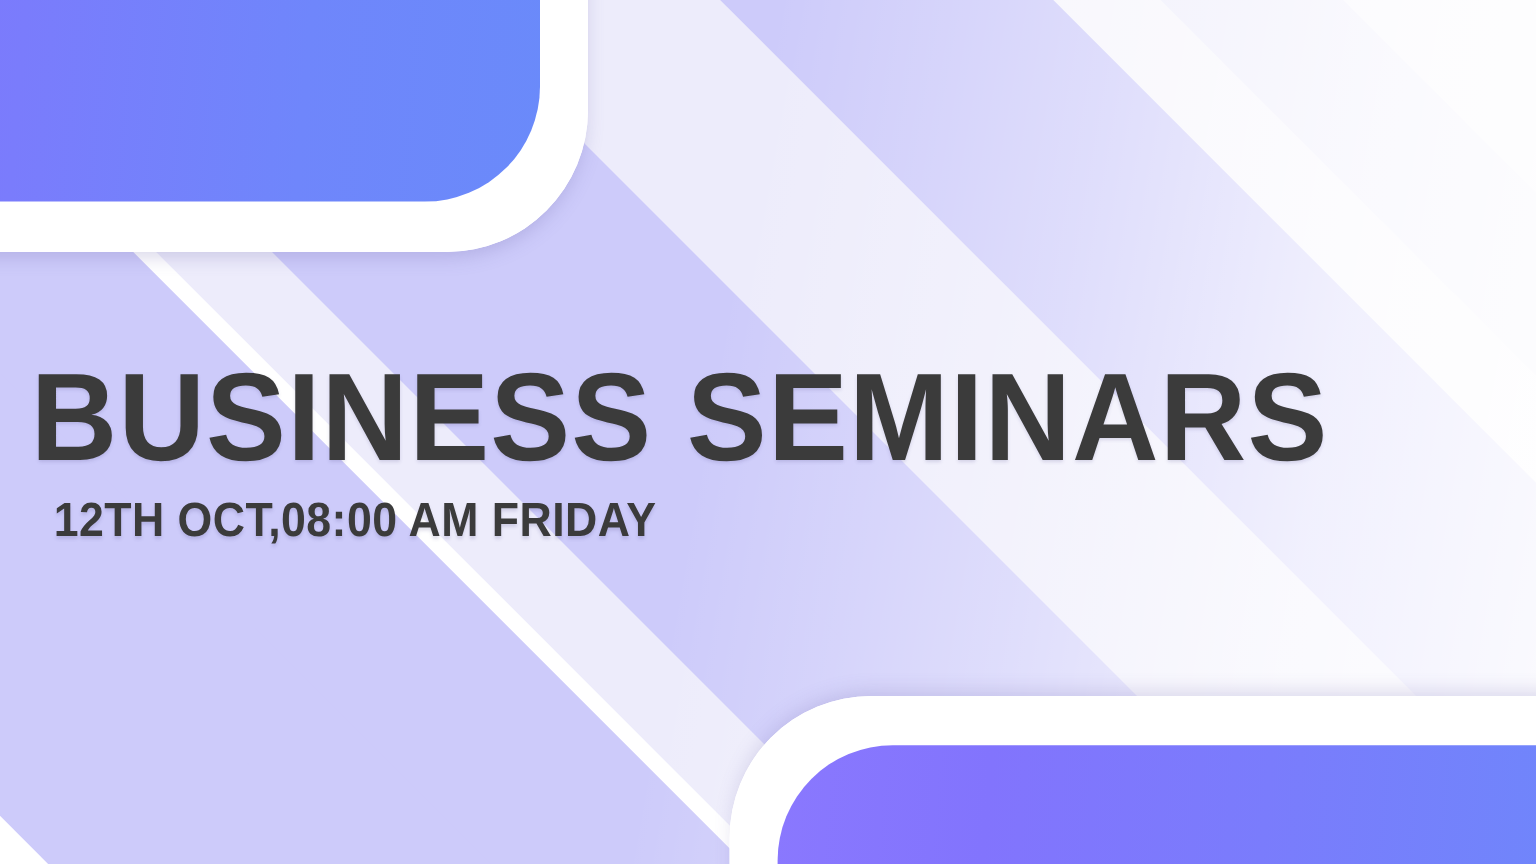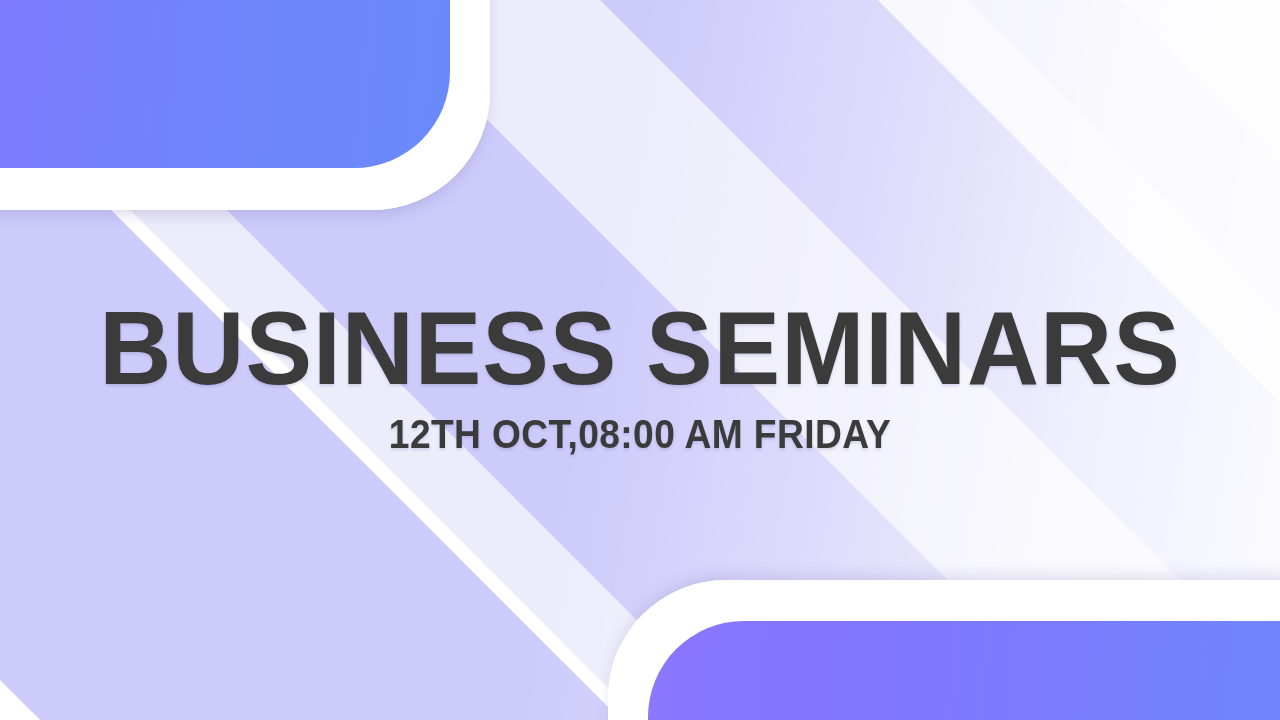--- a/index.html
+++ b/index.html
@@ -121,21 +121,21 @@
     border-top-left-radius: 96px;
   }
 
   
   .text-block {
     position: absolute;
     z-index: 6;
     left: 0;
     right: 0;
     top: 296px;
-    text-align: center;
+    text-align: left;
   }
   .headline {
     margin: 0;
     color: #3b3b3b;
     font-family: "Liberation Sans Narrow", "Liberation Sans", sans-serif;
     font-size: 104px;
     line-height: 1.0;
     font-weight: 700;
     letter-spacing: 1px;
     transform: scaleX(0.96);

